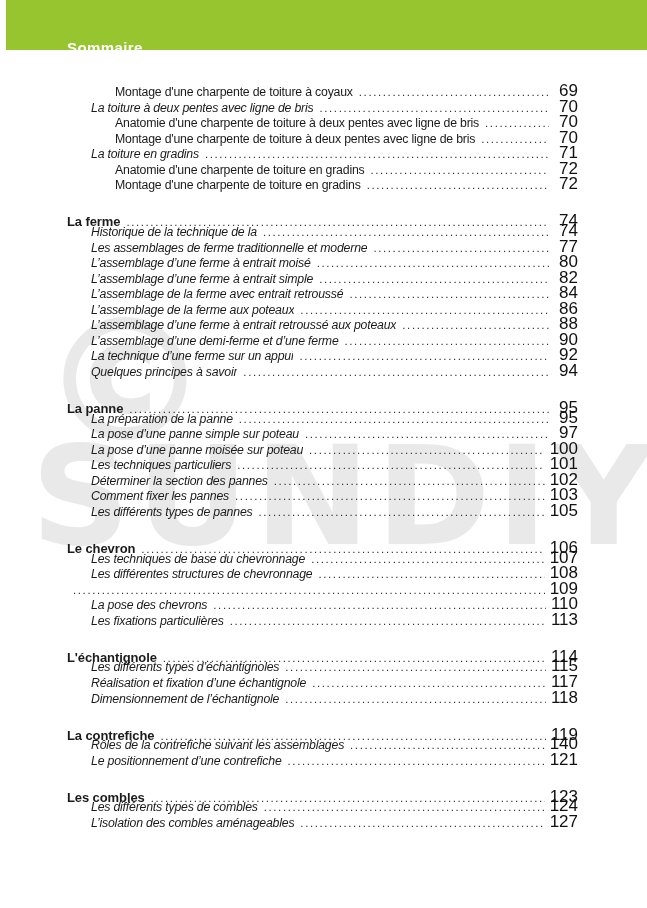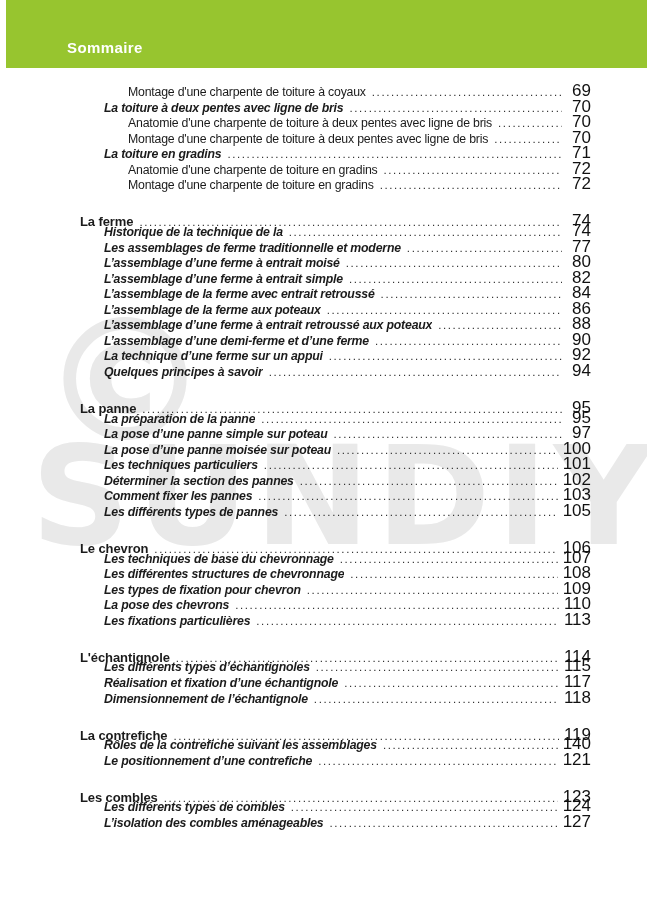--- a/index.html
+++ b/index.html
@@ -13,21 +13,21 @@
   #page {
     position: absolute; inset: 0;
     background: #ffffff;
     overflow: hidden;
   }
 
   
   .header-bar {
     position: absolute;
     top: 0; left: 6px; right: 0;
-    height: 68px;
+    height: 50px;
     background: #97c52f;
     z-index: 2;
   }
   .header-title {
     position: absolute;
     left: 61px; top: 39px;
     color: #ffffff;
     font-weight: bold;
     font-size: 15px;
     letter-spacing: 0.4px;
@@ -55,21 +55,21 @@
     letter-spacing: 6px;
     color: #e9e9e9;
     white-space: nowrap;
     z-index: 0;
     user-select: none;
   }
 
   
   .toc {
     position: absolute;
-    left: 80px; top: 81px;
+    left: 67px; top: 81px;
     width: 511px;
     z-index: 1;
     color: #1b1b1b;
   }
   .toc-group { margin-bottom: 15.6px; }
   .toc-group:last-child { margin-bottom: 0; }
   .toc-row {
     display: flex;
     align-items: baseline;
     height: 15.55px;
@@ -96,21 +96,21 @@
     font-size: 17px;
     color: #111111;
   }
   .lvl0 .label {
     font-weight: bold;
     font-size: 13px;
     letter-spacing: -0.1px;
     margin-top: 9px;
   }
   .lvl1 .label {
-    font-weight: bold;
+    font-weight: normal;
     font-style: italic;
     font-size: 12.3px;
     letter-spacing: -0.2px;
     padding-left: 24px;
   }
   .lvl2 .label {
     font-size: 12.3px;
     letter-spacing: -0.2px;
     padding-left: 48px;
   }
@@ -275,21 +275,20 @@
           <span class="label">Les techniques de base du chevronnage</span>
           <span class="dots">................................................................................................................................................................................................................................................</span>
           <span class="page">107</span>
         </div>
         <div class="toc-row lvl1">
           <span class="label">Les différentes structures de chevronnage</span>
           <span class="dots">................................................................................................................................................................................................................................................</span>
           <span class="page">108</span>
         </div>
         <div class="toc-row lvl1">
-          <span class="label">Les types de fixation pour chevron</span>
           <span class="dots">................................................................................................................................................................................................................................................</span>
           <span class="page">109</span>
         </div>
         <div class="toc-row lvl1">
           <span class="label">La pose des chevrons</span>
           <span class="dots">................................................................................................................................................................................................................................................</span>
           <span class="page">110</span>
         </div>
         <div class="toc-row lvl1">
           <span class="label">Les fixations particulières</span>

